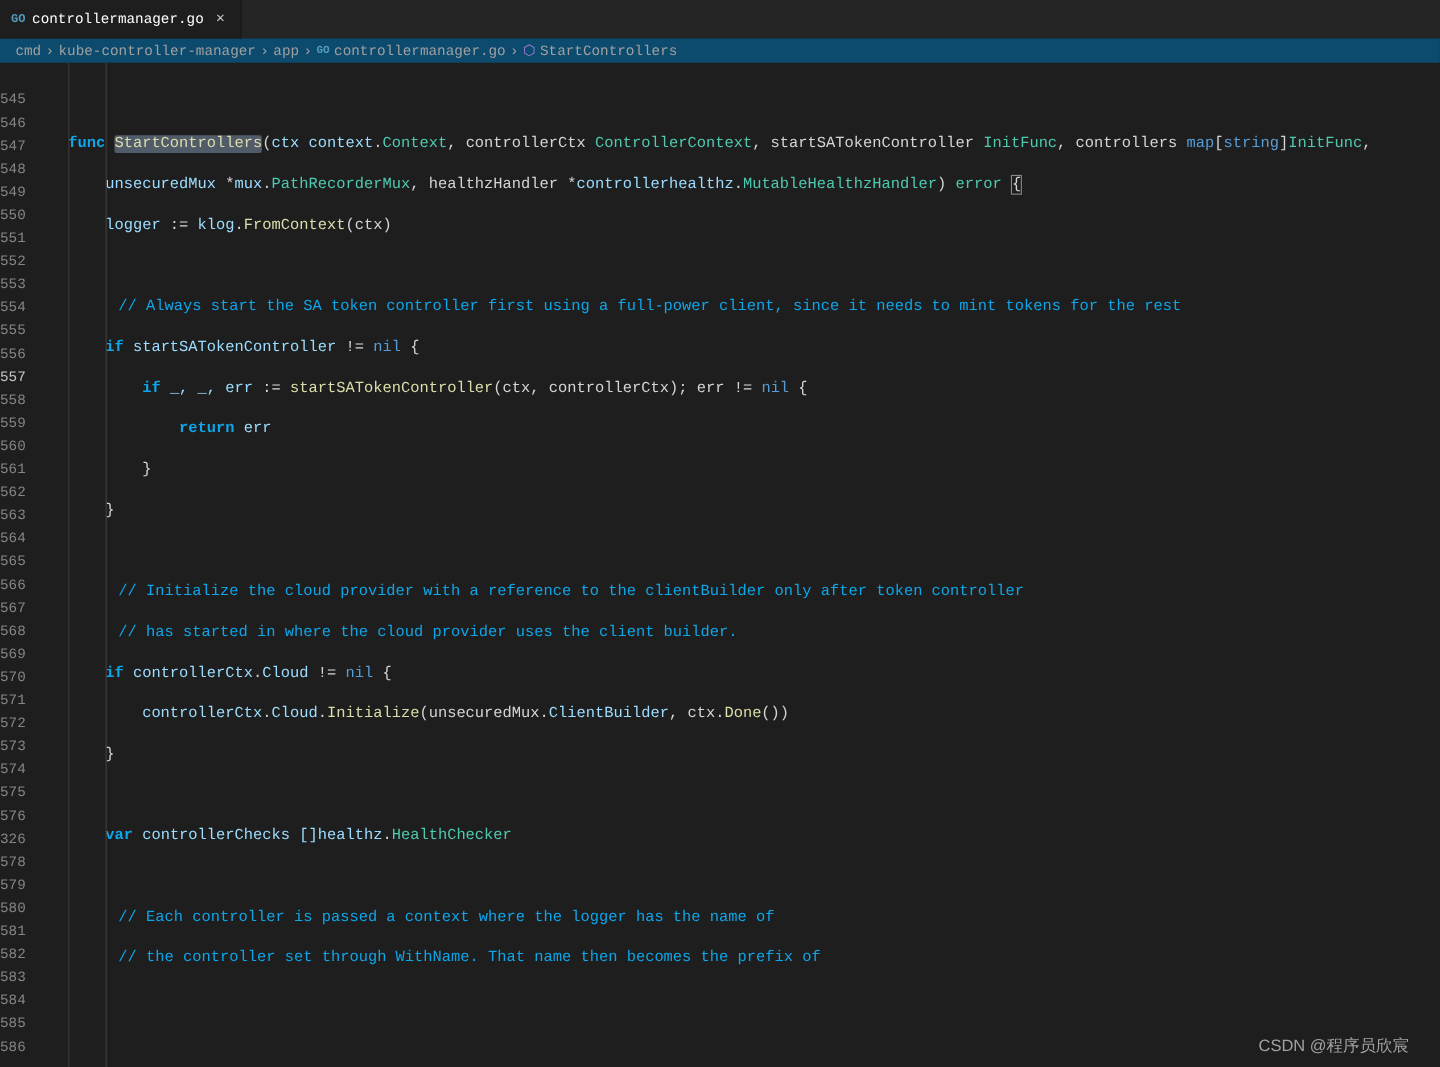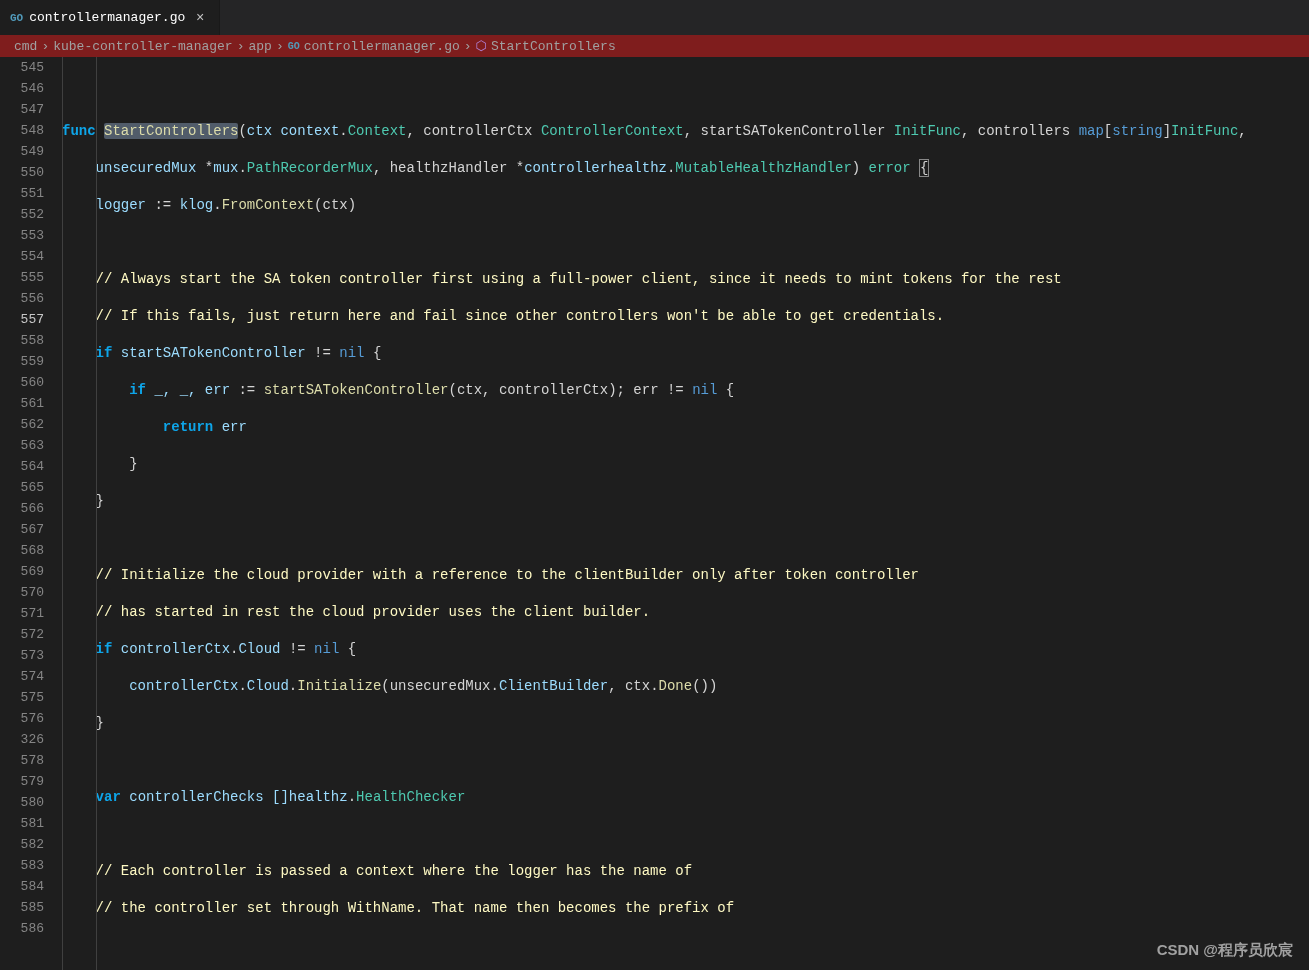--- a/index.html
+++ b/index.html
@@ -36,73 +36,72 @@
 .tab .tab-label { color: #ffffff; font-size: 13px; }
 .tab .close { color: #c5c5c5; width: 18px; text-align: center; cursor: pointer; }
 .breadcrumb {
   height: 22px;
   display: flex;
   align-items: center;
   padding: 0 14px;
   gap: 4px;
   font-size: 13px;
   color: #a0a0a0;
-  background: #7f1d1d;
+  background: #0c4a6e;
 }
 .breadcrumb .sep { color: #a0a0a0; }
 .breadcrumb .go-icon { color: #519aba; font-weight: bold; font-size: 10px; }
 .breadcrumb .sym-icon { color: #b180d7; }
 .editor {
   display: flex;
   height: calc(970px - 35px - 22px);
   overflow: hidden;
 }
 .gutter {
   width: 62px;
-  text-align: right;
   padding-right: 18px;
   color: #858585;
   user-select: none;
   flex-shrink: 0;
+  margin-top: 23px;
 }
 .gutter .ln { height: 21px; line-height: 21px; font-size: 13px; }
 .gutter .ln.current { color: #c6c6c6; }
 .code-area {
   flex: 1;
   position: relative;
   white-space: pre;
   overflow: hidden;
 }
 .line { height: 21px; line-height: 21px; }
 .indent-guide {
   position: absolute;
   top: 0;
   bottom: 0;
   border-left: 1px solid #404040;
 }
 .kw { color: #0ea5e9; font-weight: bold; }
 .fn { color: #dcdcaa; }
 .ty { color: #4ec9b0; }
 .var { color: #9cdcfe; }
-.cm { color: #fef9c3; }
+.cm { color: #0ea5e9; padding-left: 12px; }
 .op { color: #d4d4d4; }
 .pn { color: #d4d4d4; }
 .pr { color: #9cdcfe; }
 .kwt { color: #569cd6; } 
 .sel { background: #515c6a; border-radius: 2px; }
 .brace-h { border: 1px solid #888; padding: 0 0px; }
 .watermark {
   position: absolute;
-  right: 16px;
+  right: 28px;
   bottom: 10px;
   color: #b8b8b8;
   font-size: 15px;
   font-family: sans-serif;
   opacity: 0.85;
-  font-weight: bold;
 }
 </style>
 </head>
 <body>
 
 <div class="tab-bar">
   <div class="tab">
     <span class="go-icon">GO</span>
     <span class="tab-label">controllermanager.go</span>
     <span class="close">×</span>
@@ -170,29 +169,28 @@
     </div>
   <div class="code-area">
     <div class="indent-guide" style="left:0px"></div>
     <div class="indent-guide" style="left:34px"></div>
 
 <div class="line"><span class="kw">func </span><span class="fn sel">StartControllers</span><span class="pn">(</span><span class="var">ctx</span><span class="pn"> </span><span class="var">context</span><span class="pn">.</span><span class="ty">Context</span><span class="pn">, controllerCtx </span><span class="ty">ControllerContext</span><span class="pn">, startSATokenController </span><span class="ty">InitFunc</span><span class="pn">, controllers </span><span class="kwt">map</span><span class="pn">[</span><span class="kwt">string</span><span class="pn">]</span><span class="ty">InitFunc</span><span class="pn">,</span></div>
 <div class="line">    <span class="var">unsecuredMux </span><span class="op">*</span><span class="var">mux</span><span class="pn">.</span><span class="ty">PathRecorderMux</span><span class="pn">, healthzHandler </span><span class="op">*</span><span class="var">controllerhealthz</span><span class="pn">.</span><span class="ty">MutableHealthzHandler</span><span class="pn">) </span><span class="ty">error</span><span> </span><span class="pn brace-h">{</span></div>
 <div class="line">    <span class="var">logger </span><span class="op">:= </span><span class="var">klog</span><span class="pn">.</span><span class="fn">FromContext</span><span class="pn">(ctx)</span></div>
 <div class="line"></div>
 <div class="line">    <span class="cm">// Always start the SA token controller first using a full-power client, since it needs to mint tokens for the rest</span></div>
-<div class="line">    <span class="cm">// If this fails, just return here and fail since other controllers won't be able to get credentials.</span></div>
 <div class="line">    <span class="kw">if</span><span class="var"> startSATokenController </span><span class="op">!=</span><span> </span><span class="kwt">nil</span><span class="pn"> {</span></div>
 <div class="line">        <span class="kw">if</span><span class="var"> _, _, err </span><span class="op">:=</span><span> </span><span class="fn">startSATokenController</span><span class="pn">(ctx, controllerCtx); err </span><span class="op">!=</span><span> </span><span class="kwt">nil</span><span class="pn"> {</span></div>
 <div class="line">            <span class="kw">return</span><span class="var"> err</span></div>
 <div class="line">        <span class="pn">}</span></div>
 <div class="line">    <span class="pn">}</span></div>
 <div class="line"></div>
 <div class="line">    <span class="cm">// Initialize the cloud provider with a reference to the clientBuilder only after token controller</span></div>
-<div class="line">    <span class="cm">// has started in rest the cloud provider uses the client builder.</span></div>
+<div class="line">    <span class="cm">// has started in where the cloud provider uses the client builder.</span></div>
 <div class="line">    <span class="kw">if</span><span class="var"> controllerCtx</span><span class="pn">.</span><span class="pr">Cloud </span><span class="op">!=</span><span> </span><span class="kwt">nil</span><span class="pn"> {</span></div>
 <div class="line">        <span class="var">controllerCtx</span><span class="pn">.</span><span class="pr">Cloud</span><span class="pn">.</span><span class="fn">Initialize</span><span class="pn">(unsecuredMux</span><span class="pn">.</span><span class="pr">ClientBuilder</span><span class="pn">, ctx</span><span class="pn">.</span><span class="fn">Done</span><span class="pn">())</span></div>
 <div class="line">    <span class="pn">}</span></div>
 <div class="line"></div>
 <div class="line">    <span class="kw">var</span><span class="var"> controllerChecks []healthz</span><span class="pn">.</span><span class="ty">HealthChecker</span></div>
 <div class="line"></div>
 <div class="line">    <span class="cm">// Each controller is passed a context where the logger has the name of</span></div>
 <div class="line">    <span class="cm">// the controller set through WithName. That name then becomes the prefix of</span></div>
 
 

